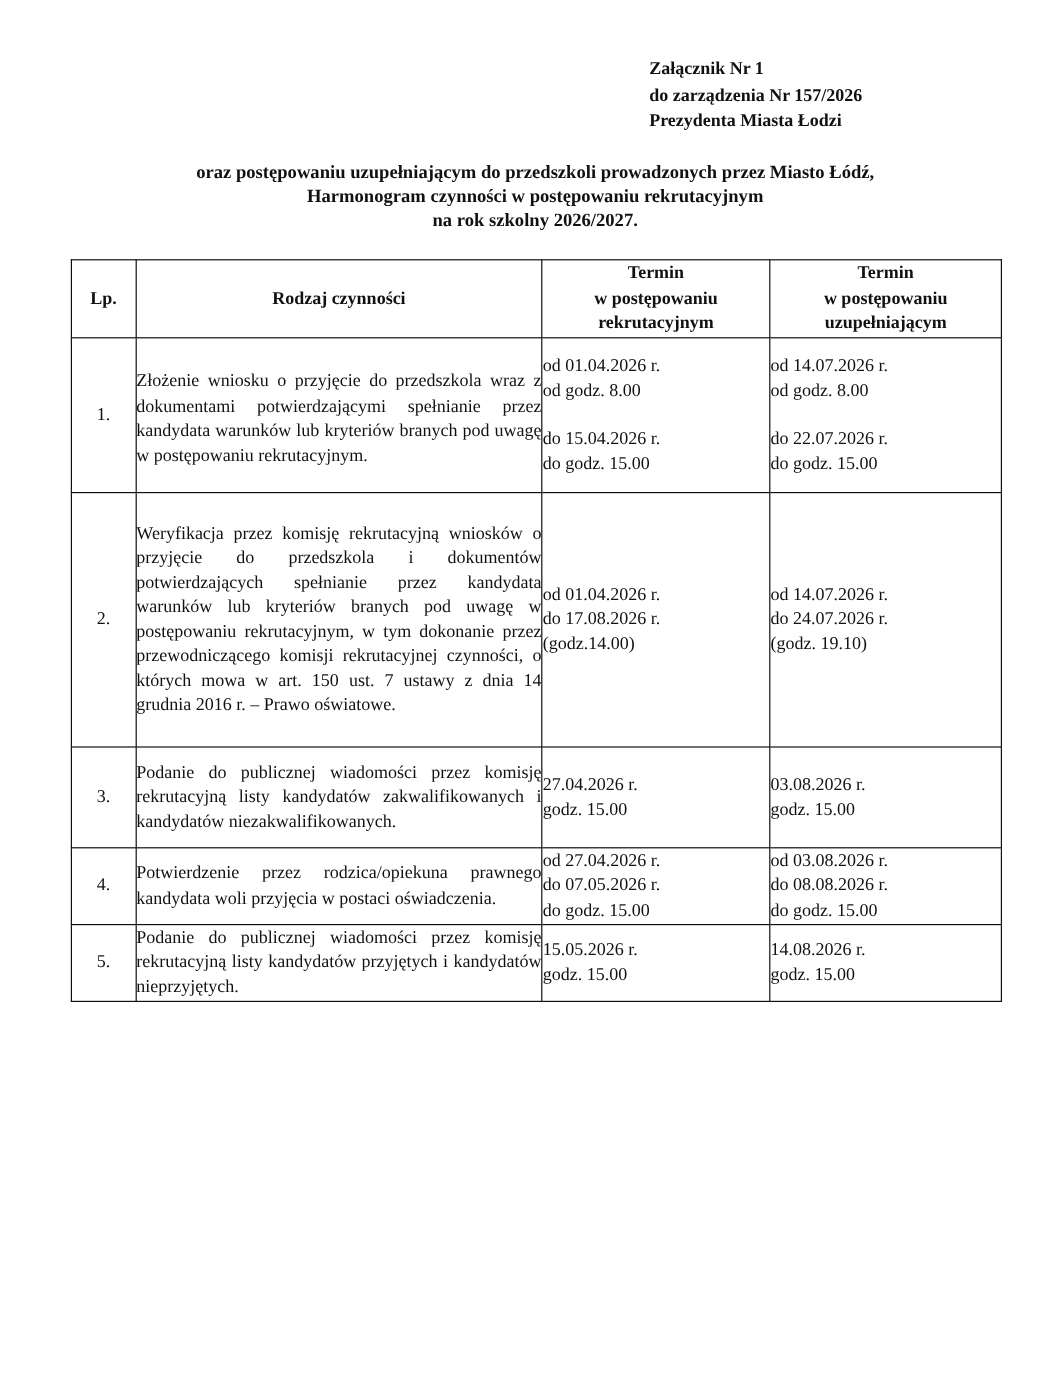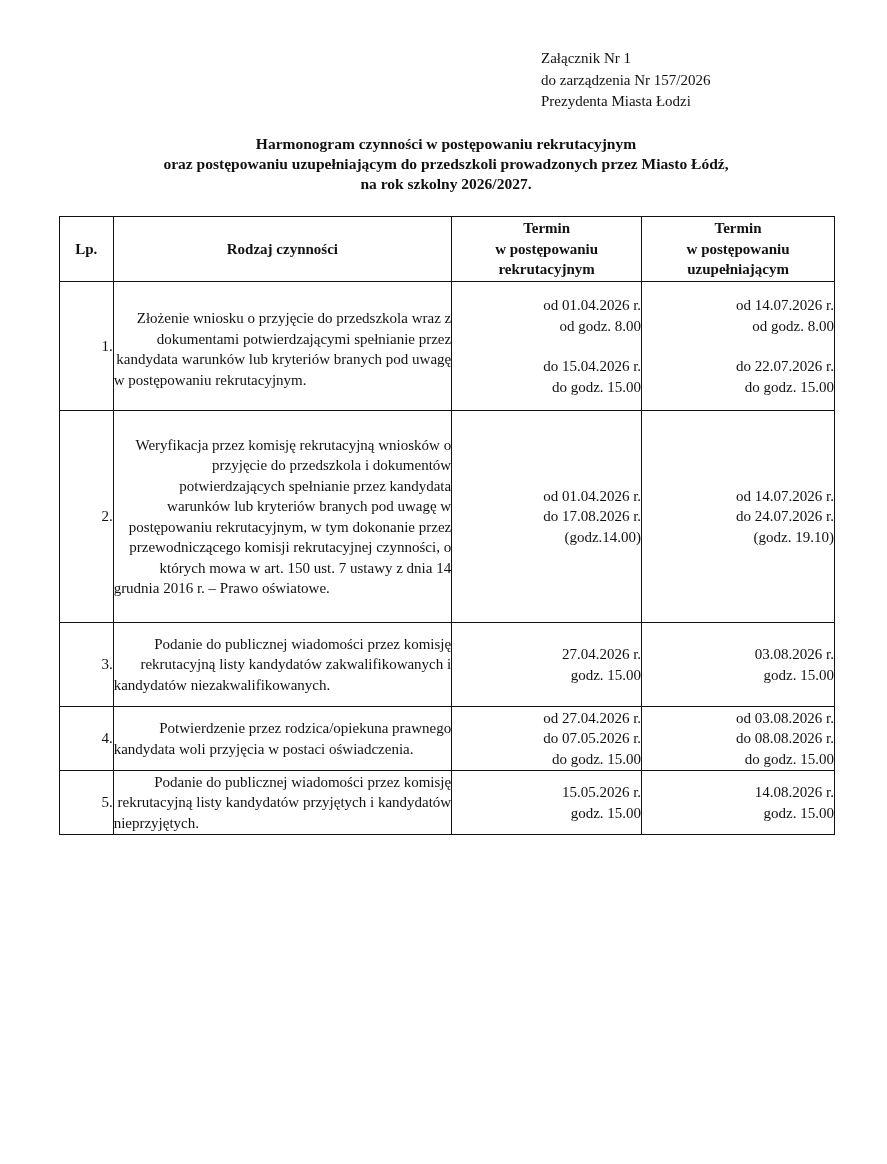--- a/index.html
+++ b/index.html
@@ -1,46 +1,46 @@
 <!DOCTYPE html>
 <html><head>
 <meta charset="utf-8">
 <style>
   html, body { margin: 0; padding: 0; background: #ffffff; }
   body { width: 887px; height: 1164px; position: relative; overflow: hidden;
          font-family: "Liberation Serif", "DejaVu Serif", serif; color: #111; }
   .annex { position: absolute; left: 541px; top: 48px; font-size: 15px; line-height: 21.5px; }
-  .annex div { white-space: nowrap; }
+  .annex div { white-space: nowrap; font-weight: bold; }
   .title { position: absolute; left: 58px; width: 776px; top: 134px; text-align: center;
            font-weight: bold; font-size: 15.5px; line-height: 20px; }
   table.sched { position: absolute; left: 59px; top: 216px; width: 776px;
                 border-collapse: collapse; font-size: 15px; line-height: 20.5px; }
-  table.sched th, table.sched td { border: 1.3px solid #111; padding: 0; vertical-align: middle; text-align: right; }
+  table.sched th, table.sched td { border: 1.3px solid #111; padding: 0; vertical-align: middle; }
   table.sched th { font-weight: bold; text-align: center; height: 64px; margin-top: 27px; }
   .c-lp { width: 53px; text-align: center; }
   .c-act { width: 340px; }
   .c-t1 { width: 190px; text-align: center; }
   .c-t2 { width: 193px; text-align: center; }
   td.desc { text-align: justify; text-align-last: left; padding: 2px 7px 2px 7px; vertical-align: top; }
   .hd span { display: block; }
   .term span { display: block; }
   .gap { height: 20px; }
 </style>
 </head>
 <body>
 
 <div class="annex">
   <div>Załącznik Nr 1</div>
   <div>do zarządzenia Nr 157/2026</div>
   <div>Prezydenta Miasta Łodzi</div>
 </div>
 
 <div class="title">
+  <div>oraz postępowaniu uzupełniającym do przedszkoli prowadzonych przez Miasto Łódź,</div>
   <div>Harmonogram czynności w postępowaniu rekrutacyjnym</div>
-  <div>oraz postępowaniu uzupełniającym do przedszkoli prowadzonych przez Miasto Łódź,</div>
   <div>na rok szkolny 2026/2027.</div>
 </div>
 
 <table class="sched">
   <thead>
     <tr>
       <th class="c-lp">Lp.</th>
       <th class="c-act">Rodzaj czynności</th>
       <th class="c-t1 hd">
         <span>Termin</span>

